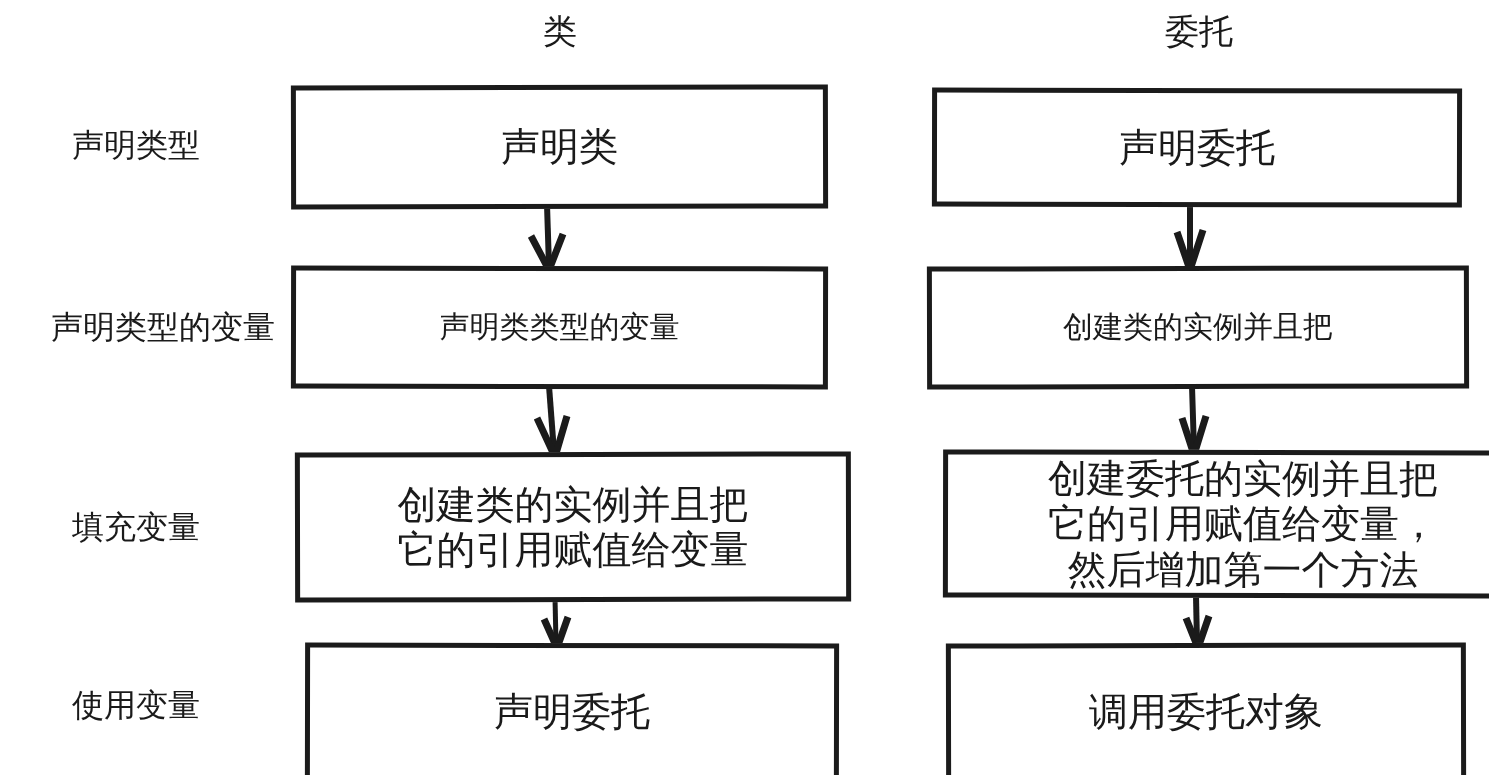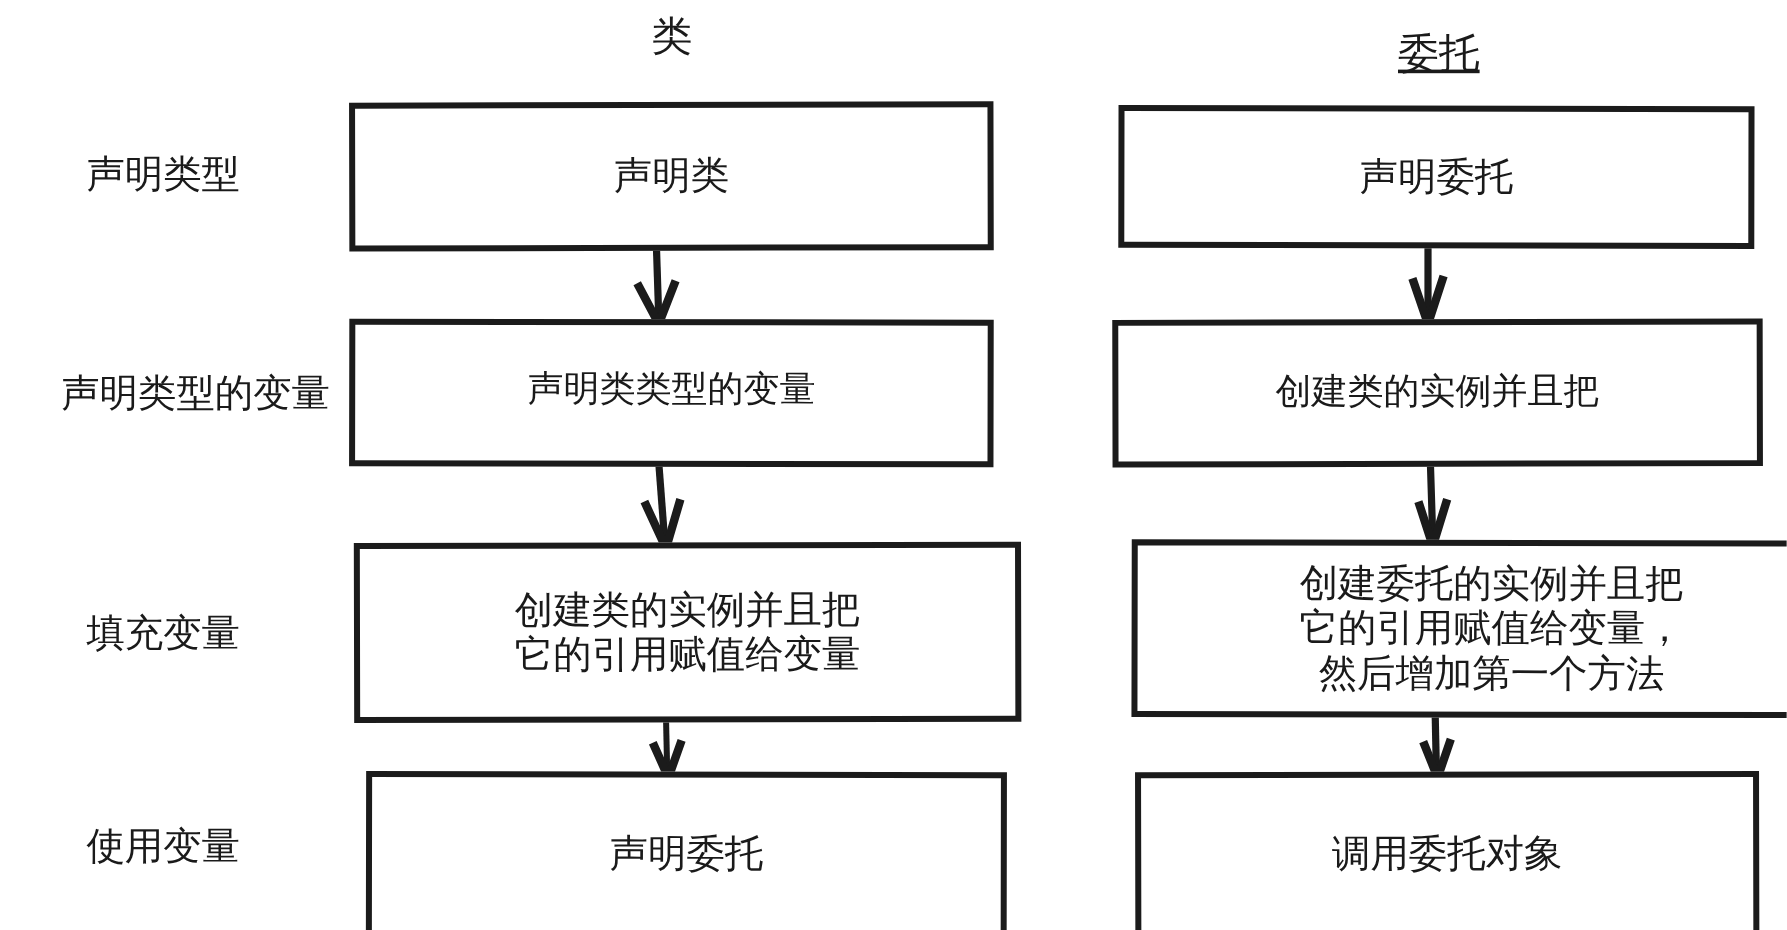--- a/index.html
+++ b/index.html
@@ -23,21 +23,21 @@
   .col-header {
     position: absolute;
     font-size: 34px;
     line-height: 1;
     color: #1a1a1a;
     white-space: nowrap;
     text-align: center;
     transform: translateX(-50%);
   }
   #col-header-class  { left: 560px; top: 14px; }
-  #col-header-delegate { left: 1199px; top: 28px; text-decoration: underline; }
+  #col-header-delegate { left: 1199px; top: 14px; }
   .row-label-box {
     position: absolute;
     left: 0;
     width: 272px;
     text-align: center;
     font-size: 32px;
     color: #1a1a1a;
     white-space: nowrap;
     transform: translateY(-50%);
   }
@@ -47,21 +47,21 @@
     position: absolute;
     background: #ffffff;
     border: 5px solid #1b1b1b;
     box-sizing: border-box;
     display: flex;
     align-items: center;
     justify-content: center;
     z-index: 2;
   }
   .flow-box .box-text {
-    font-size: 32px;
+    font-size: 39px;
     line-height: 1.16;
     text-align: center;
     color: #1a1a1a;
     white-space: pre-line;
     padding: 0 10px;
   }
   .flow-box.small-text .box-text { font-size: 30px; }
 
   
   .tilt-a { transform: rotate(-0.12deg); }
@@ -132,21 +132,21 @@
   <div class="row-label-box" style="top:328px;padding-left:27px;">声明类型的变量</div>
 
   <div class="row-label-box" style="top:706px;">使用变量</div>
 
   <div class="row-label-box" style="top:528px;">填充变量</div>
 
   <div class="flow-box tilt-a" style="left:291px; top:85px; width:537px; height:124px;">
     <div class="box-text">声明类</div>
   </div>
 
-  <div class="flow-box tilt-b small-text" style="left:291px; top:266px; width:537px; height:123px;font-family:Liberation Mono, monospace;">
+  <div class="flow-box tilt-b small-text" style="left:291px; top:266px; width:537px; height:123px;">
     <div class="box-text">声明类类型的变量</div>
   </div>
 
   <div class="flow-box tilt-a" style="left:295px; top:452px; width:556px; height:150px;">
     <div class="box-text">创建类的实例并且把
 它的引用赋值给变量</div>
   </div>
 
   <div class="flow-box tilt-b" style="left:305px; top:643px; width:534px; height:138px;">
     <div class="box-text">声明委托</div>

